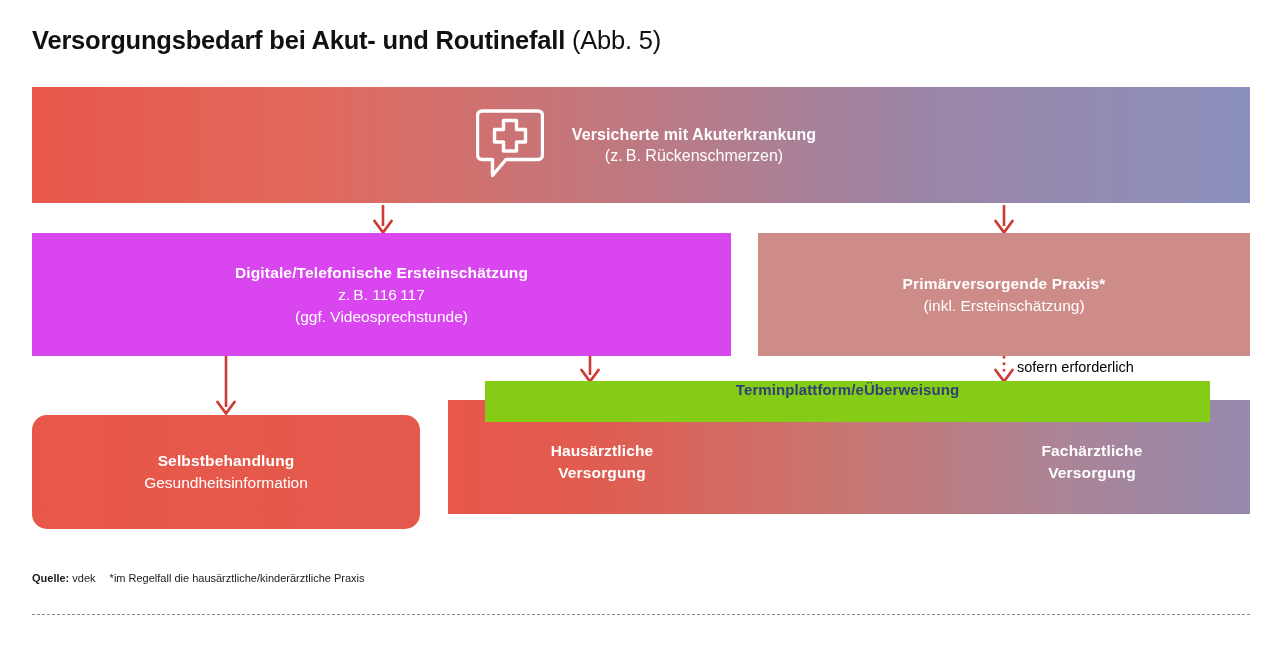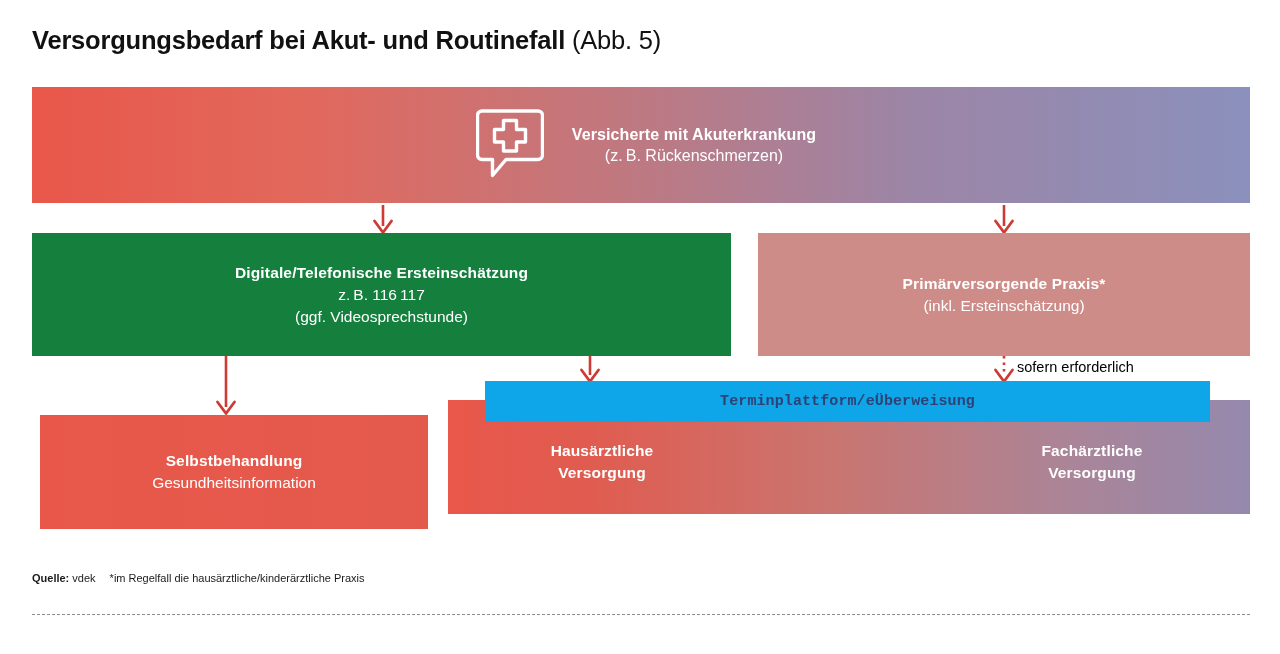--- a/index.html
+++ b/index.html
@@ -97,35 +97,36 @@
   }
   .box .reg {
     font-weight: normal;
     font-size: 15.5px;
   }
   .box-blue {
     left: 32px;
     top: 233px;
     width: 699px;
     height: 123px;
-    background: #15803d;
+    background: #d946ef;
   }
   .box-pink {
     left: 758px;
     top: 233px;
     width: 492px;
     height: 123px;
     background: #CE8C88;
   }
   .box-self {
-    left: 40px;
+    left: 32px;
     top: 415px;
     width: 388px;
     height: 114px;
     background: linear-gradient(90deg, #E8574A 0%, #E35A4C 100%);
+    border-radius: 15px;
   }
   .box-care {
     left: 448px;
     top: 400px;
     width: 802px;
     height: 114px;
     background: linear-gradient(90deg, #E8574A 0%, #E05C50 18%, #C97570 48%, #AC8496 76%, #9589AE 100%);
   }
   .box-care-inner {
     position: absolute;
@@ -152,25 +153,23 @@
     color: #ffffff;
     line-height: 1.42;
   }
   
   .bar-term {
     position: absolute;
     left: 485px;
     top: 381px;
     width: 725px;
     height: 41px;
-    background: #0ea5e9;
+    background: #84cc16;
     display: flex;
-    align-items: center;
     justify-content: center;
-    font-family: Liberation Mono, monospace;
   }
   .bar-term span {
     color: #2E4275;
     font-size: 15px;
     font-weight: bold;
     letter-spacing: 0.1px;
   }
   
   .arrow {
     position: absolute;

